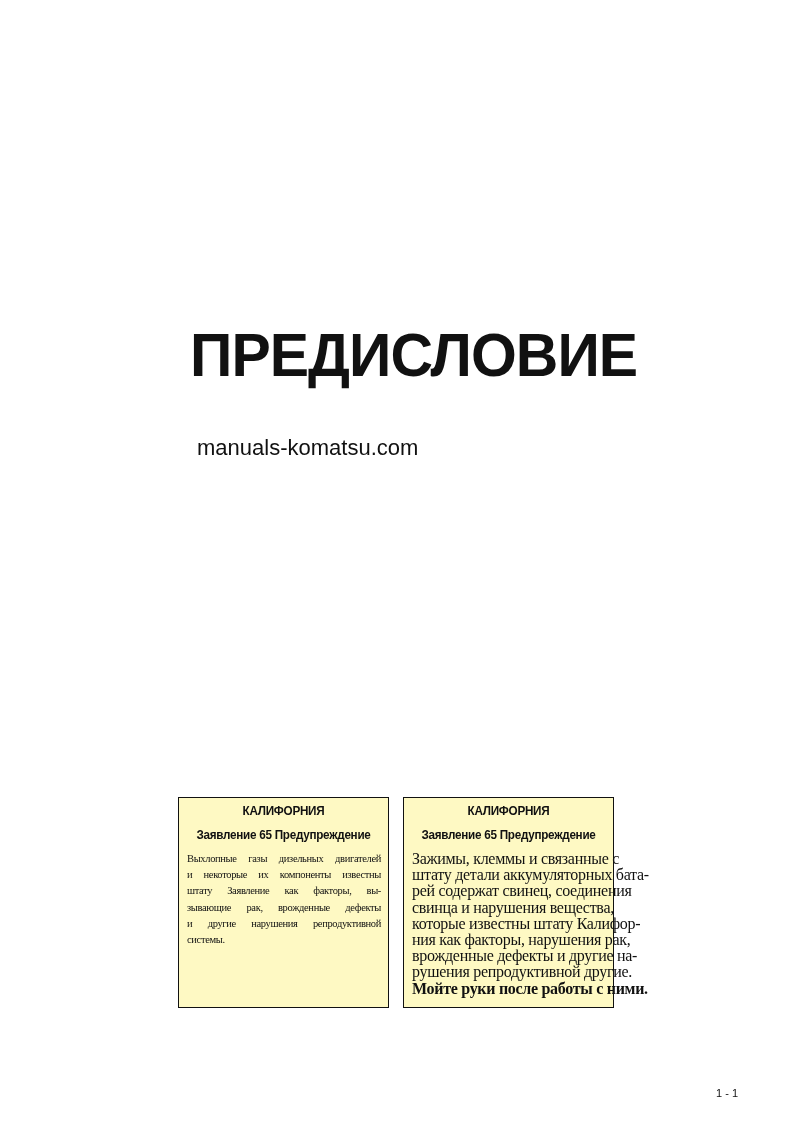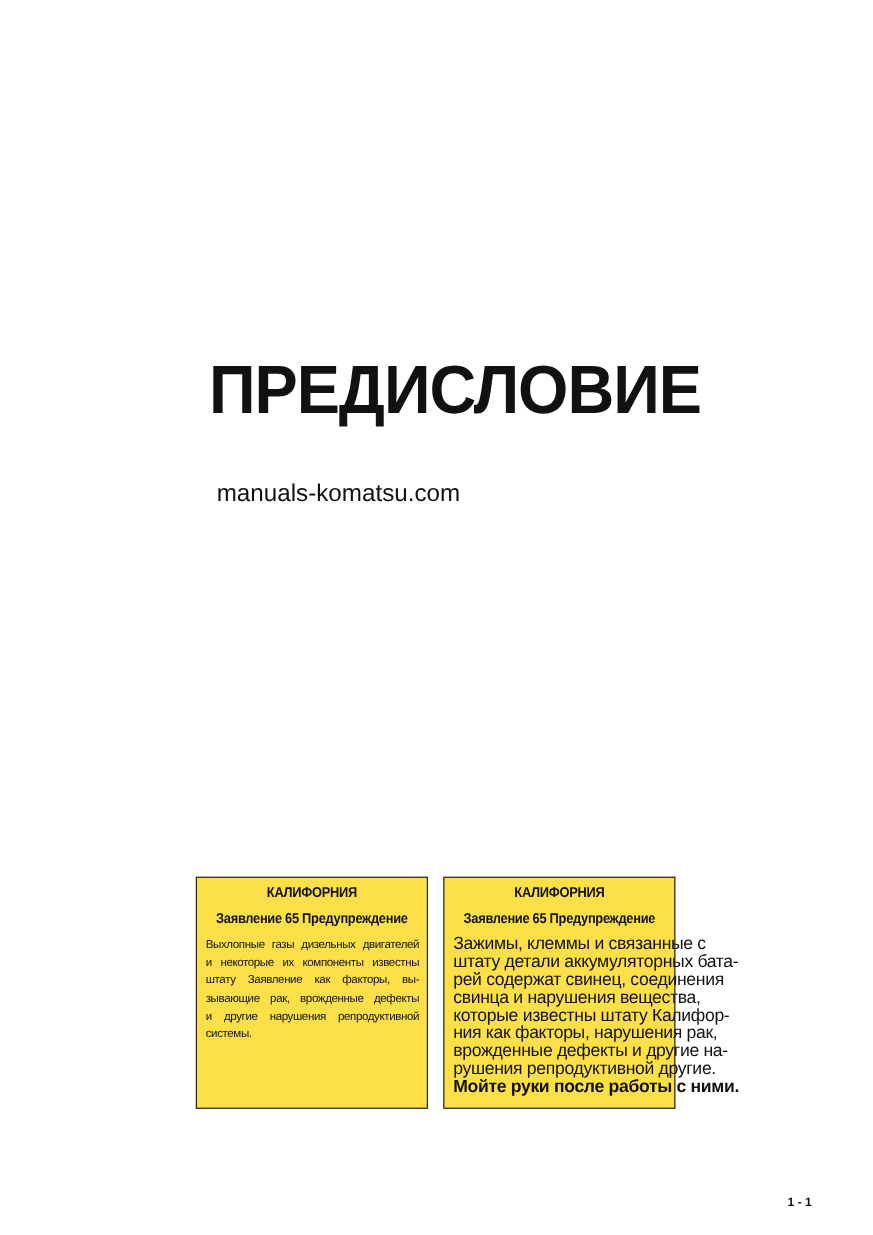--- a/index.html
+++ b/index.html
@@ -40,21 +40,21 @@
       color: #111111;
       white-space: nowrap;
     }
     .warn-box {
       position: absolute;
       top: 797px;
       width: 209px;
       height: 209px;
       border: 1px solid #111111;
       box-sizing: content-box;
-      background: #fde047;
+      background: #fef9c3;
     }
     .warn-box.left { left: 178px; }
     .warn-box.right { left: 403px; }
     .warn-head {
       text-align: center;
       font-family: "Liberation Sans", sans-serif;
       font-weight: bold;
       font-size: 13px;
       line-height: 16px;
       margin-top: 5px;
@@ -84,38 +84,38 @@
     .warn-box.right .warn-body {
       font-size: 16px;
       line-height: 16.2px;
       letter-spacing: -0.3px;
     }
     .warn-body .line {
       display: block;
       text-align: justify;
       text-align-last: justify;
       white-space: nowrap;
+      font-family: Liberation Serif, serif;
     }
     .warn-body .line.last {
       text-align-last: left;
     }
     .warn-body .line.bold {
       font-weight: bold;
       text-align-last: center;
     }
     .page-num {
       position: absolute;
       left: 716px;
       top: 1086px;
       font-family: "Liberation Sans", sans-serif;
       font-size: 11px;
       line-height: 14px;
       color: #111111;
       white-space: nowrap;
-      font-weight: bold;
     }
   </style>
 </head>
 <body>
 
 <div>
 
   <div class="title">ПРЕДИСЛОВИЕ</div>
 
   <div class="site">manuals-komatsu.com</div>

